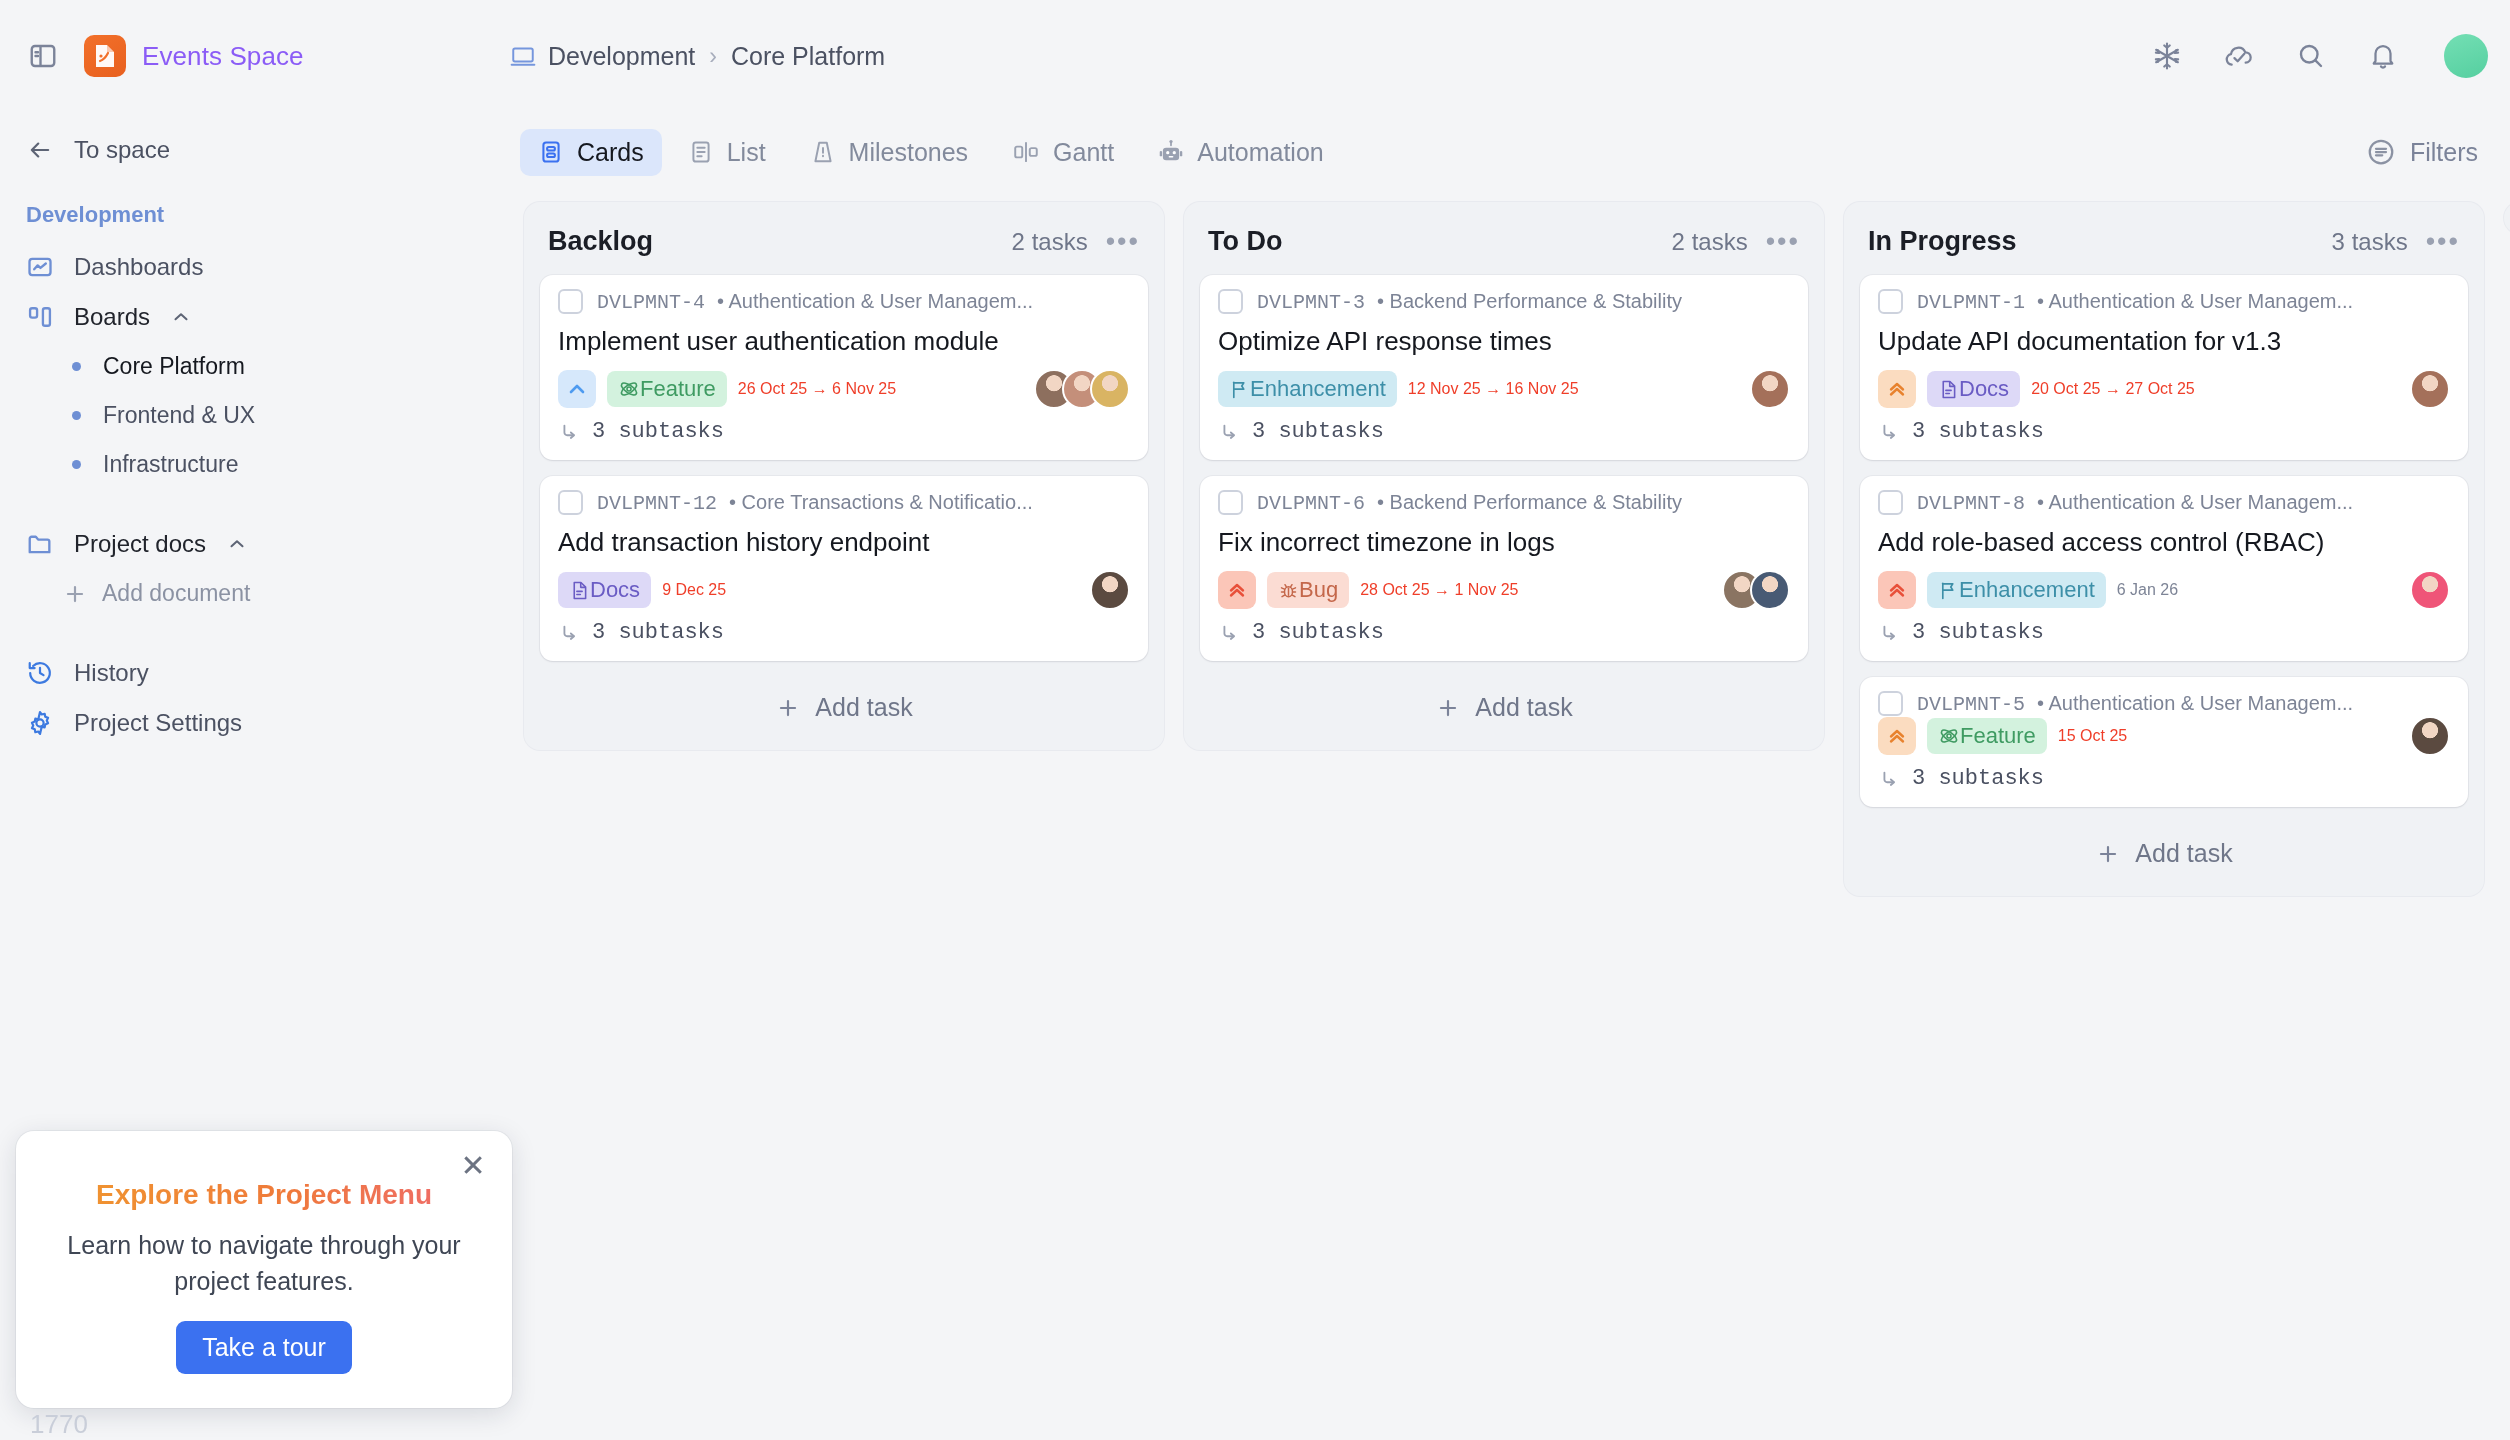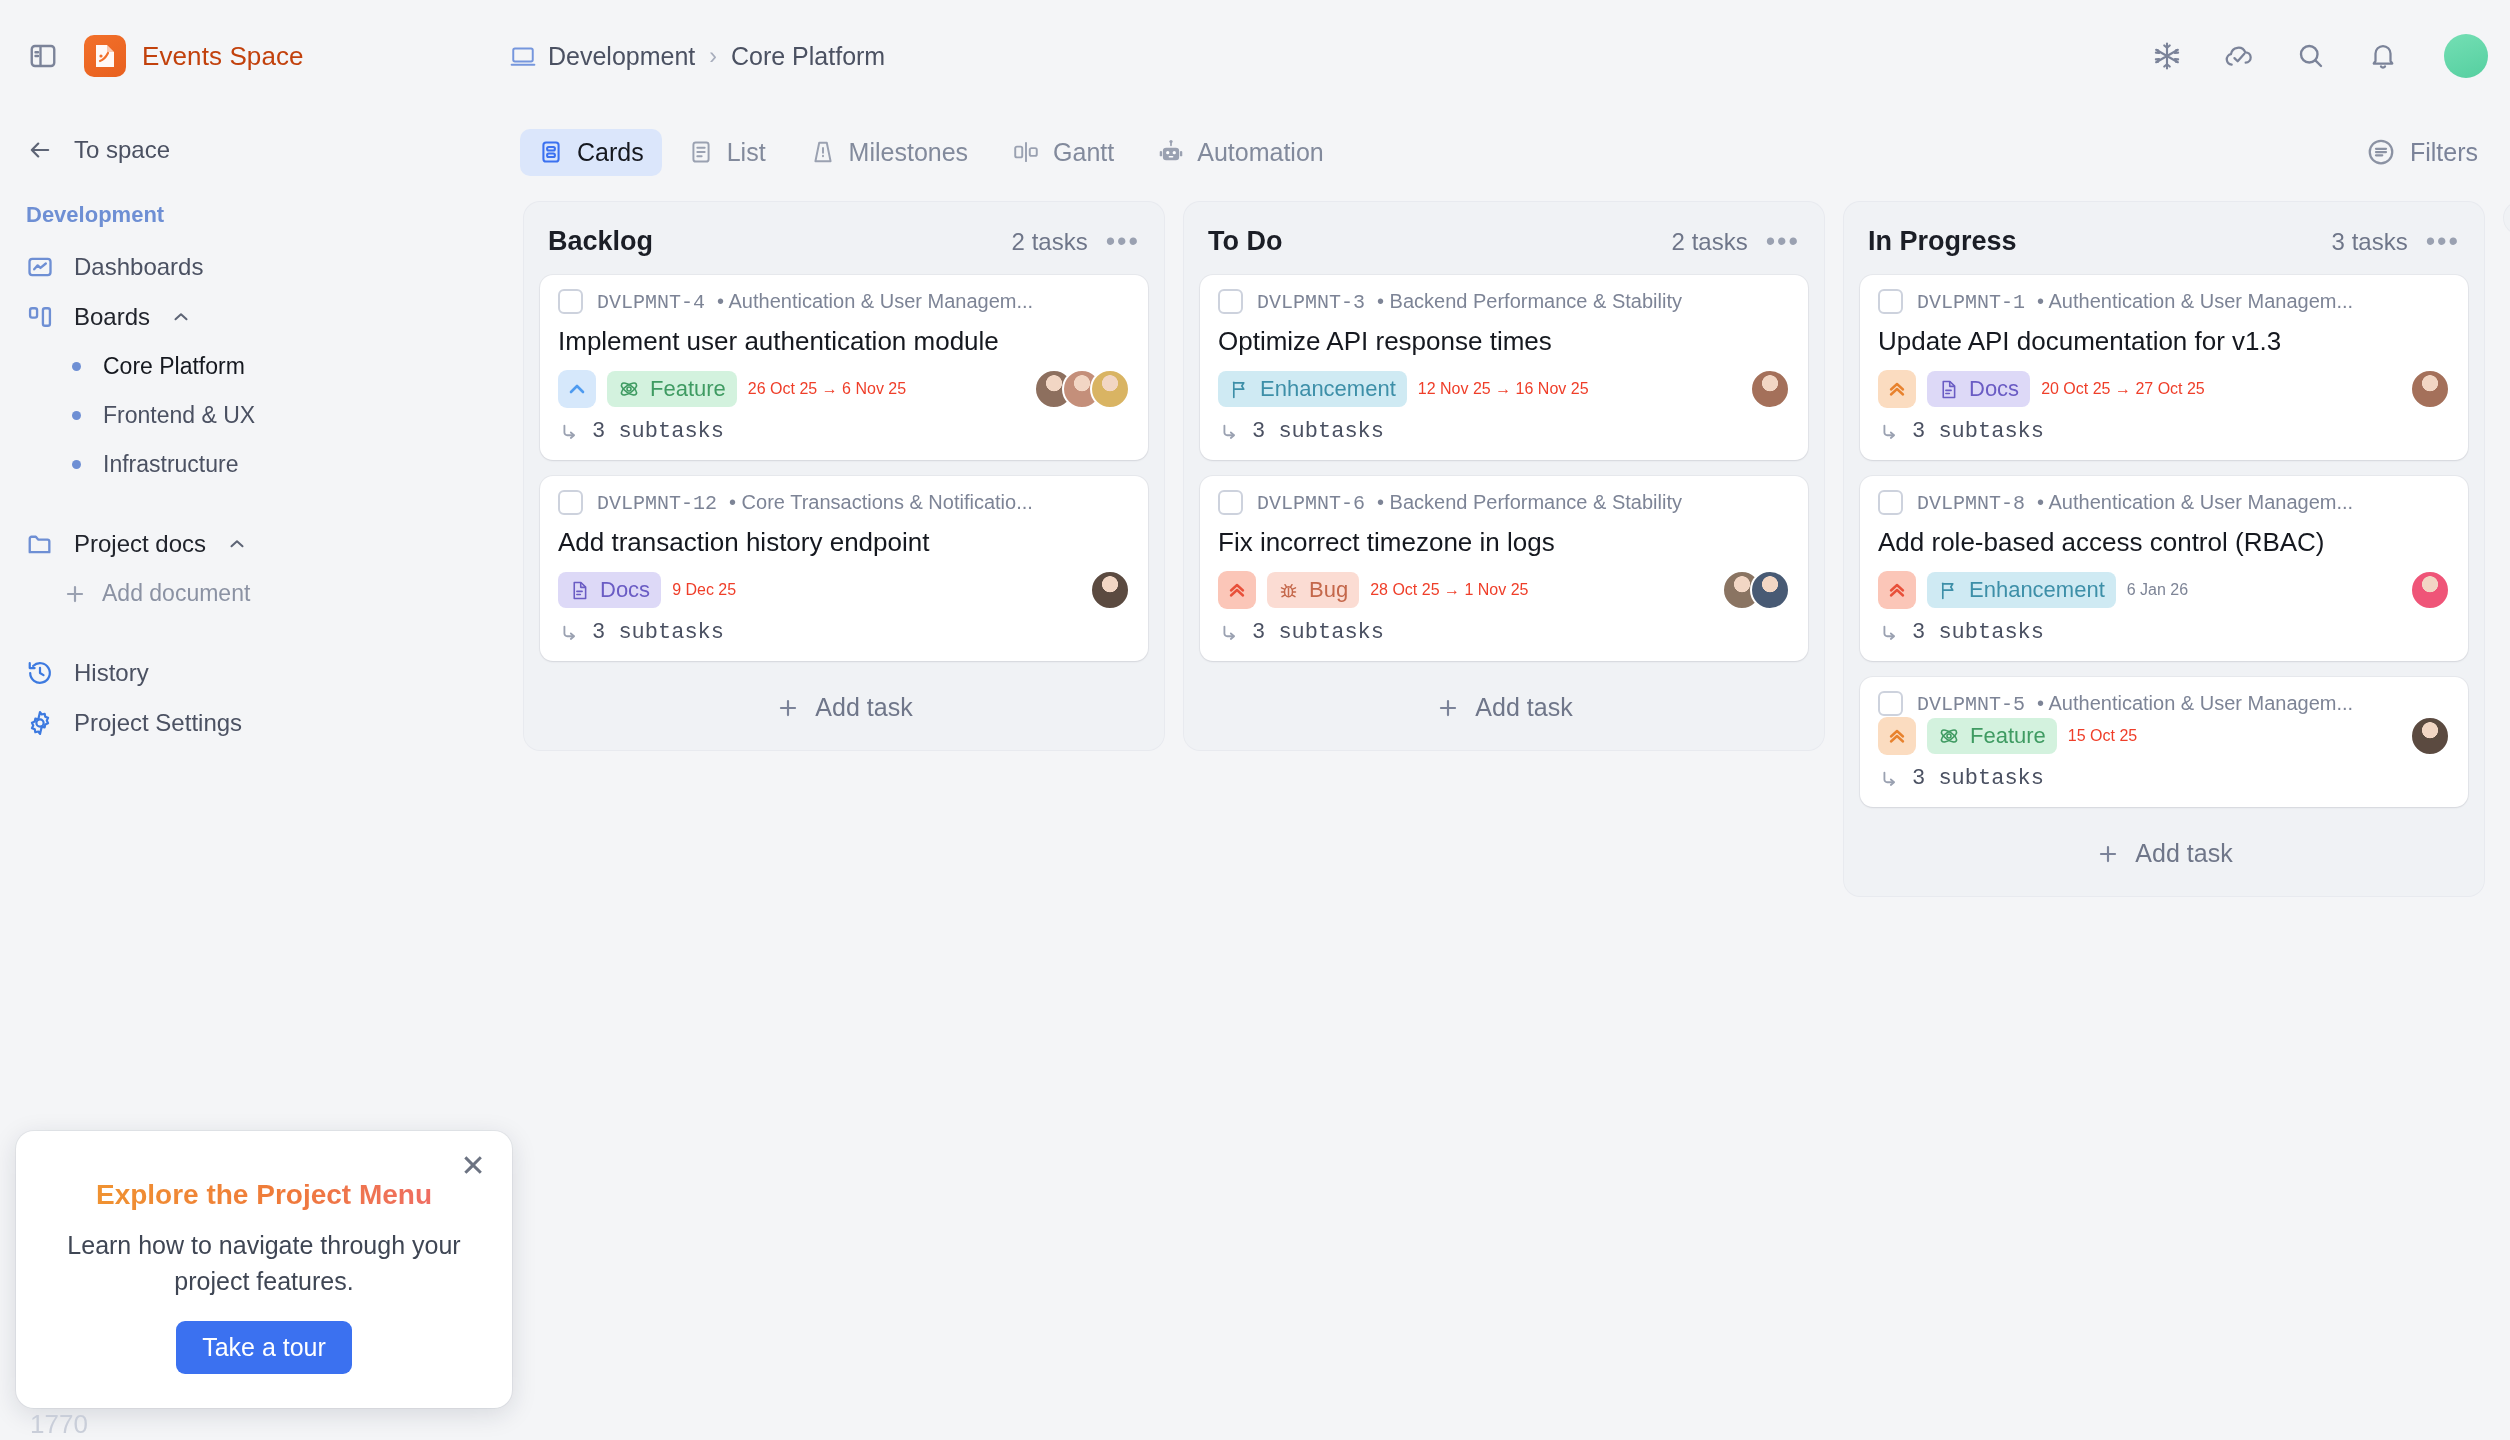--- a/index.html
+++ b/index.html
@@ -21,21 +21,21 @@
     width: 34px; height: 34px; display: flex; align-items: center; justify-content: center;
     cursor: pointer;
   }
   .app-logo {
     width: 42px; height: 42px; border-radius: 10px;
     background: linear-gradient(150deg,#f2702a,#e8601f);
     display: flex; align-items: center; justify-content: center;
     margin-left: 24px; flex-shrink: 0;
   }
   .app-title {
-    font-size: 26px; color: #c2410c; margin-left: 16px; letter-spacing: .1px;
+    font-size: 26px; color: #8b5cf6; margin-left: 16px; letter-spacing: .1px;
     white-space: nowrap;
   }
   .breadcrumb { display: flex; align-items: center; gap: 14px; flex: 1; }
   .bc-item { font-size: 25px; color: #4b5162; white-space: nowrap; cursor: pointer; }
   .bc-item.first { display: flex; align-items: center; gap: 12px; }
   .bc-sep { color: #a7adbc; font-size: 23px; }
   .topbar-right {
     display: flex; align-items: center; gap: 38px; padding-right: 22px;
   }
   .tb-icon { width: 34px; height: 34px; display: flex; align-items: center; justify-content: center; cursor: pointer; }
@@ -138,21 +138,21 @@
   }
   .card-row { display: flex; align-items: center; gap: 11px; min-height: 40px; }
   .prio {
     width: 38px; height: 38px; border-radius: 9px; flex-shrink: 0;
     display: flex; align-items: center; justify-content: center;
   }
   .prio.medium { background: #d6e8fb; }
   .prio.high { background: #fbdcc0; }
   .prio.urgent { background: #fbc6b8; }
   .tag {
-    display: inline-flex; align-items: center; gap: 10px;
+    display: inline-flex; align-items: center; gap: 0;
     padding: 5px 11px; border-radius: 8px; font-size: 22px; white-space: nowrap;
   }
   .tag.feature { background: #d3f2de; color: #3f9b62; }
   .tag.enhancement { background: #cfeaf3; color: #3d8fa8; }
   .tag.docs { background: #ddd9f7; color: #6a5cc4; }
   .tag.bug { background: #fbdcd3; color: #c4674a; }
   .dates { font-size: 16px; white-space: nowrap; }
   .dates.overdue { color: #ef3e29; }
   .dates.normal { color: #7d8496; }
   .avatars { margin-left: auto; display: flex; align-items: center; flex-shrink: 0; }

